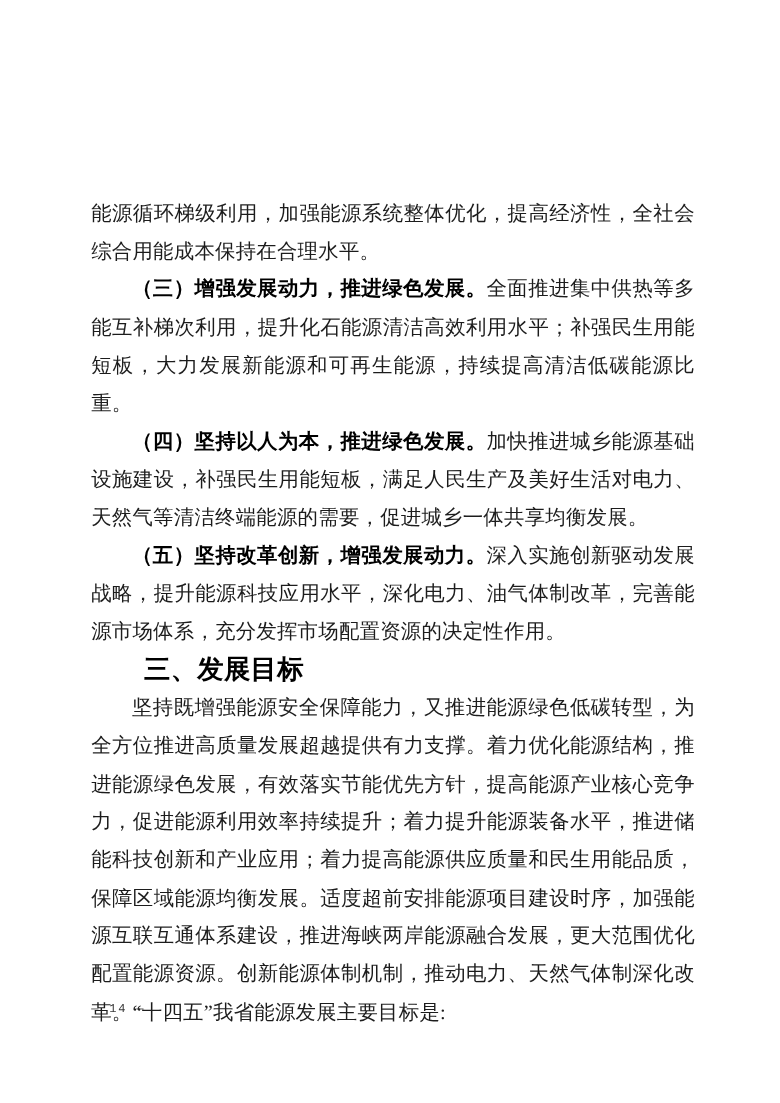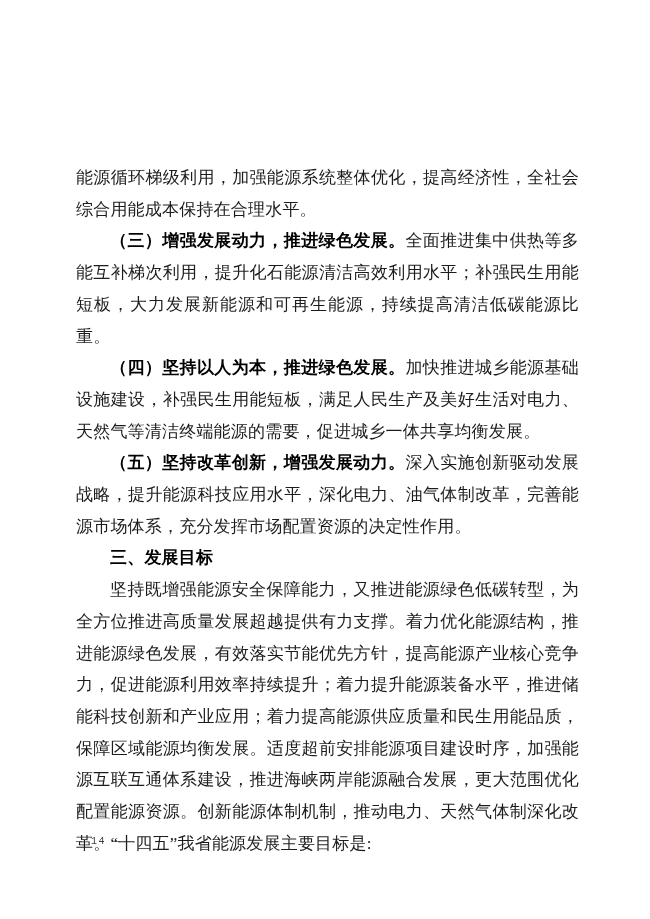--- a/index.html
+++ b/index.html
@@ -37,21 +37,21 @@
   }
   .lead {
     font-weight: bold;
     color: #000000;
   }
   .section-heading {
     margin: 0;
     text-indent: 2em;
     font-family: "Liberation Sans", "DejaVu Sans", sans-serif;
     font-weight: bold;
-    font-size: 17px;
+    font-size: 22px;
     line-height: 31.7px;
     color: #000000;
     text-align: left;
   }
   .page-number {
     position: absolute;
     left: 76px;
     top: 832px;
     font-size: 10px;
     line-height: 20px;

